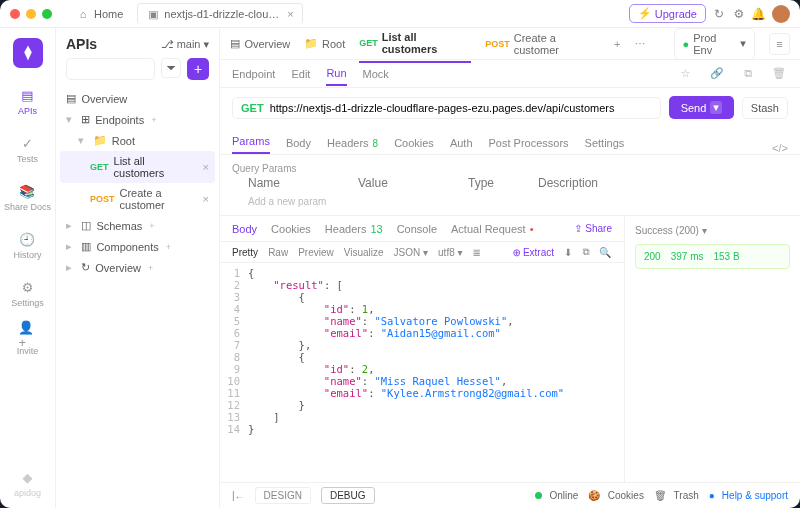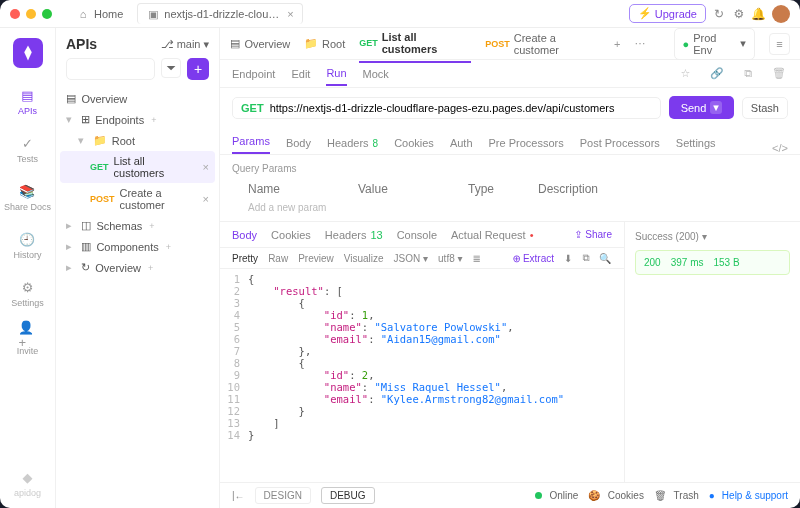--- a/index.html
+++ b/index.html
@@ -73,21 +73,21 @@
 .txt-btn { border: 1px solid #eee; border-radius: 5px; padding: 4px 8px; font-size: 11px; color: #555; cursor: pointer; }
 
 .reqtabs { display: flex; gap: 16px; padding: 0 12px; height: 28px; align-items: flex-end; font-size: 11px; color: #888; border-bottom: 1px solid #f0f0f0; }
 .reqtabs .rt { cursor: pointer; display: inline-flex; gap: 4px; align-items: center; padding: 5px 0; }
 .reqtabs .rt.active { color: #7c3aed; border-bottom: 2px solid #7c3aed; }
 .reqtabs .badge { color: #22c55e; font-size: 10px; }
 .reqtabs .spacer { flex: 1; }
 .reqtabs .code-ic { color: #aaa; }
 
 .params-area { padding: 8px 12px 4px; font-size: 11px; color: #888; }
-.params-area .label { margin-bottom: 6px; color: #999; font-size: 10px; }
+.params-area .label { color: #999; font-size: 10px; }
 .params-area .cols { display: flex; color: #777; font-size: 12px; padding: 2px 16px; }
 .params-area .cols span:nth-child(1){ width: 110px; }
 .params-area .cols span:nth-child(2){ width: 110px; }
 .params-area .cols span:nth-child(3){ width: 70px; }
 .params-area .addp { color: #bbb; padding: 4px 16px; font-size: 10px; }
 
 .resp-split { display: flex; border-top: 1px solid #f0f0f0; flex: 1; min-height: 0; }
 .resp-left { flex: 1; display: flex; flex-direction: column; min-width: 0; border-right: 1px solid #f0f0f0; }
 .resp-right { width: 175px; padding: 8px 10px; font-size: 11px; }
 
@@ -319,21 +319,20 @@
 
       <div class="reqtabs">
         <span class="rt active">Params</span>
         <span class="rt">Body</span>
         <span class="rt">
           <span>Headers</span>
           <span class="badge">8</span>
         </span>
         <span class="rt">Cookies</span>
         <span class="rt">Auth</span>
-        <span class="rt">Pre Processors</span>
         <span class="rt">Post Processors</span>
         <span class="rt">Settings</span>
         <div class="spacer"></div>
         <span class="code-ic">&lt;/&gt;</span>
       </div>
 
       <div class="params-area">
         <div class="label">Query Params</div>
         <div class="cols">
           <span>Name</span>

